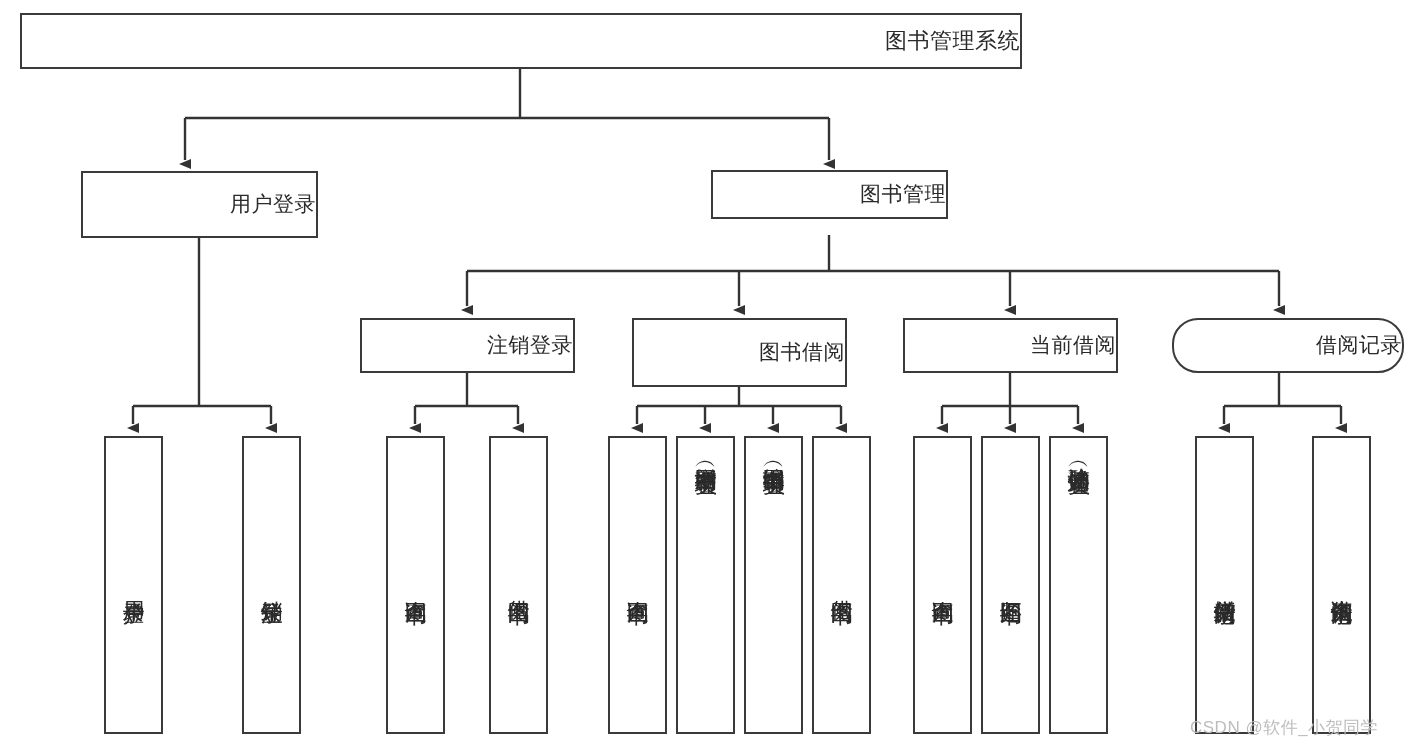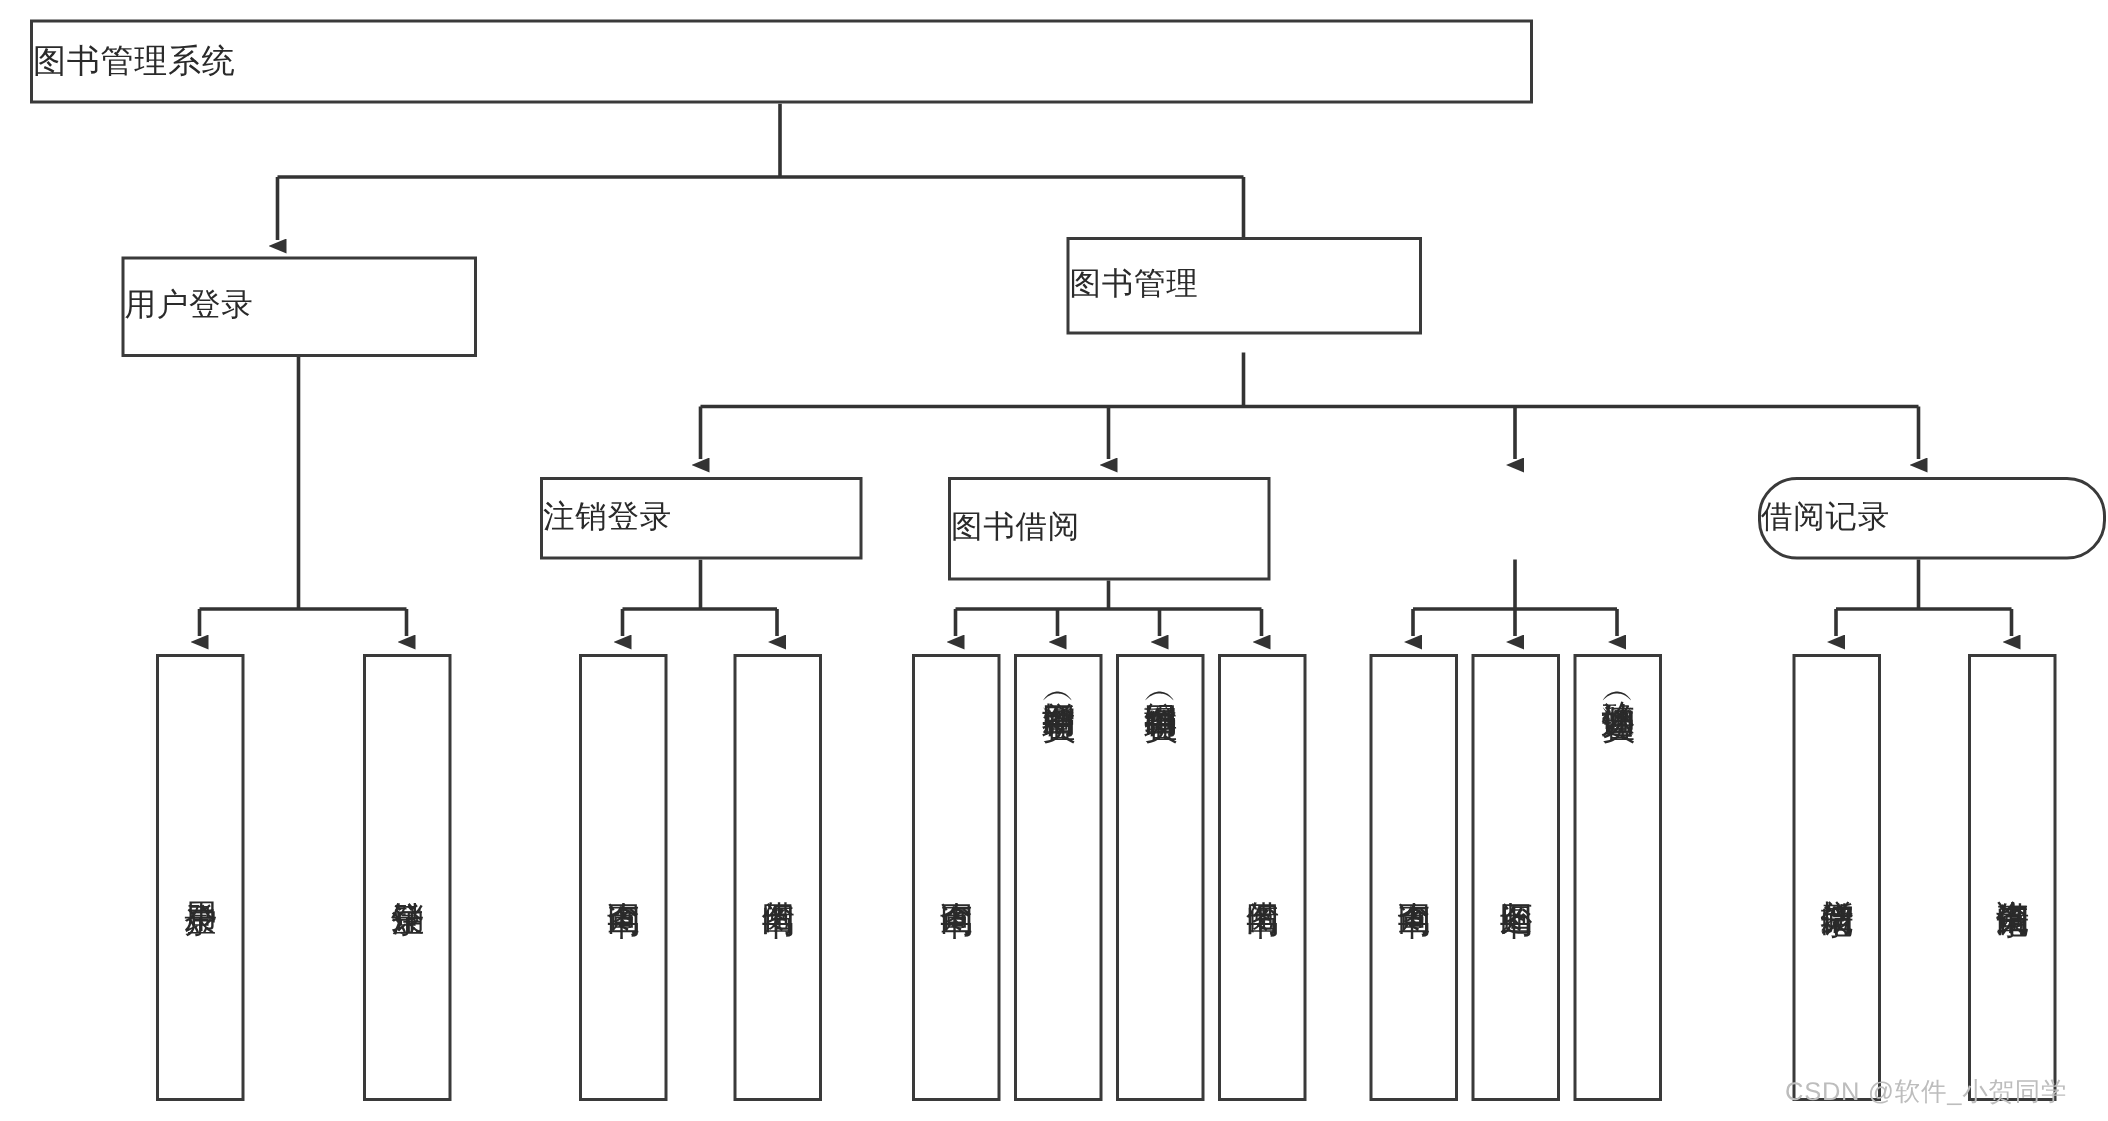--- a/index.html
+++ b/index.html
@@ -25,21 +25,21 @@
     height: 747px;
     pointer-events: none;
   }
   .node {
     position: absolute;
     box-sizing: border-box;
     border: 2px solid #3a3a3a;
     background: #ffffff;
     display: flex;
     align-items: center;
-    justify-content: flex-start;
+    justify-content: flex-end;
     color: #1a1a1a;
   }
   .node .label {
     font-size: 21px;
     line-height: 1.15;
     letter-spacing: 0.5px;
     white-space: nowrap;
     color: #2a2a2a;
   }
   .node.root .label { font-size: 22px; }
@@ -125,30 +125,33 @@
     </g>
   </svg>
 
   <div class="node root" style="left:20px; top:13px; width:1002px; height:56px;">
     <span class="label">图书管理系统</span>
   </div>
 
   <div class="node" style="left:81px; top:171px; width:237px; height:67px;">
     <span class="label">用户登录</span>
   </div>
-  <div class="node" style="left:711px; top:158px; width:237px; height:65px;">
+  <div class="node" style="left:711px; top:170px; width:237px; height:49px;">
     <span class="label">图书管理</span>
   </div>
 
   <div class="node" style="left:360px; top:318px; width:215px; height:55px;">
     <span class="label">注销登录</span>
   </div>
   <div class="node" style="left:632px; top:318px; width:215px; height:69px;">
     <span class="label">图书借阅</span>
   </div>
+  <div class="node" style="left:903px; top:318px; width:215px; height:55px;">
+    <span class="label">当前借阅</span>
+  </div>
   <div class="node" style="left:1172px; top:318px; width:232px; height:55px;border-radius:26px;">
     <span class="label">借阅记录</span>
   </div>
 
   <div class="node vert center" style="left:104px; top:436px; width:59px; height:298px;">
     <span class="label">用户登录</span>
   </div>
   <div class="node vert center" style="left:242px; top:436px; width:59px; height:298px;">
     <span class="label">注销登录</span>
   </div>

